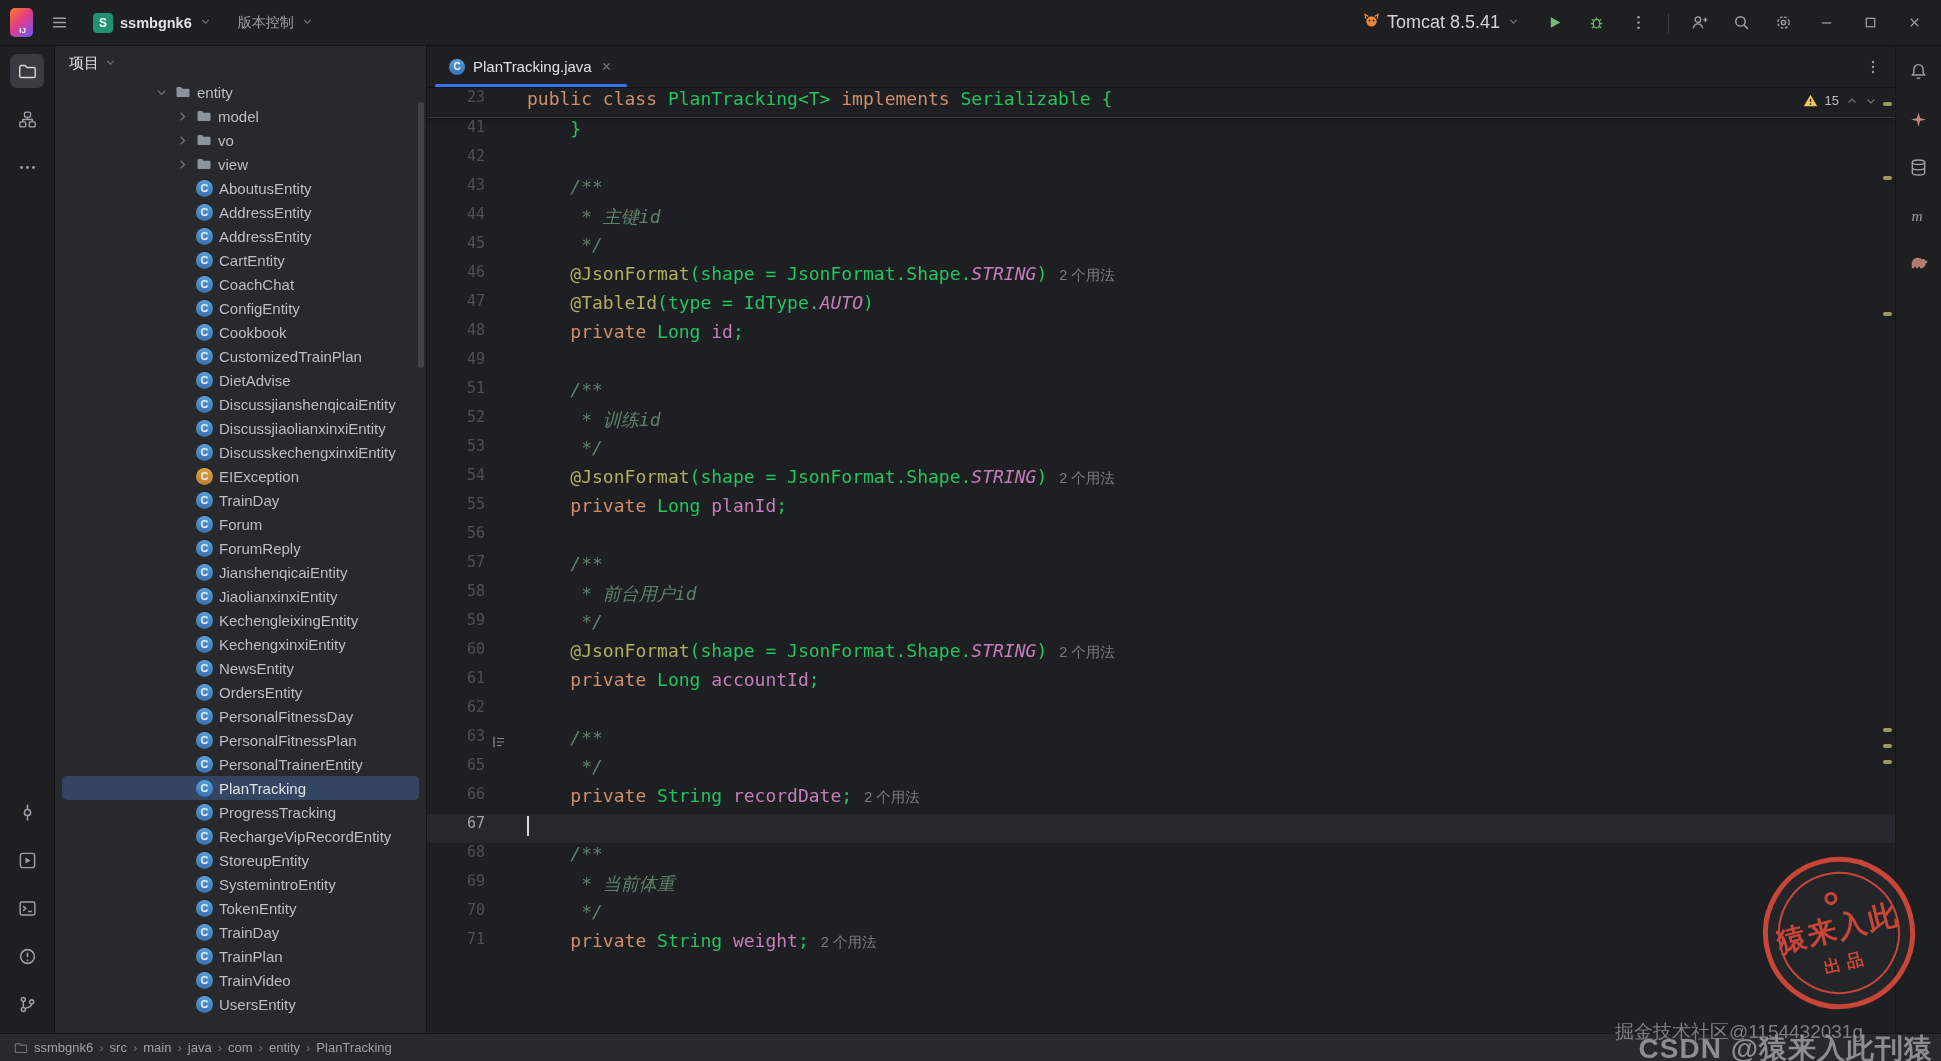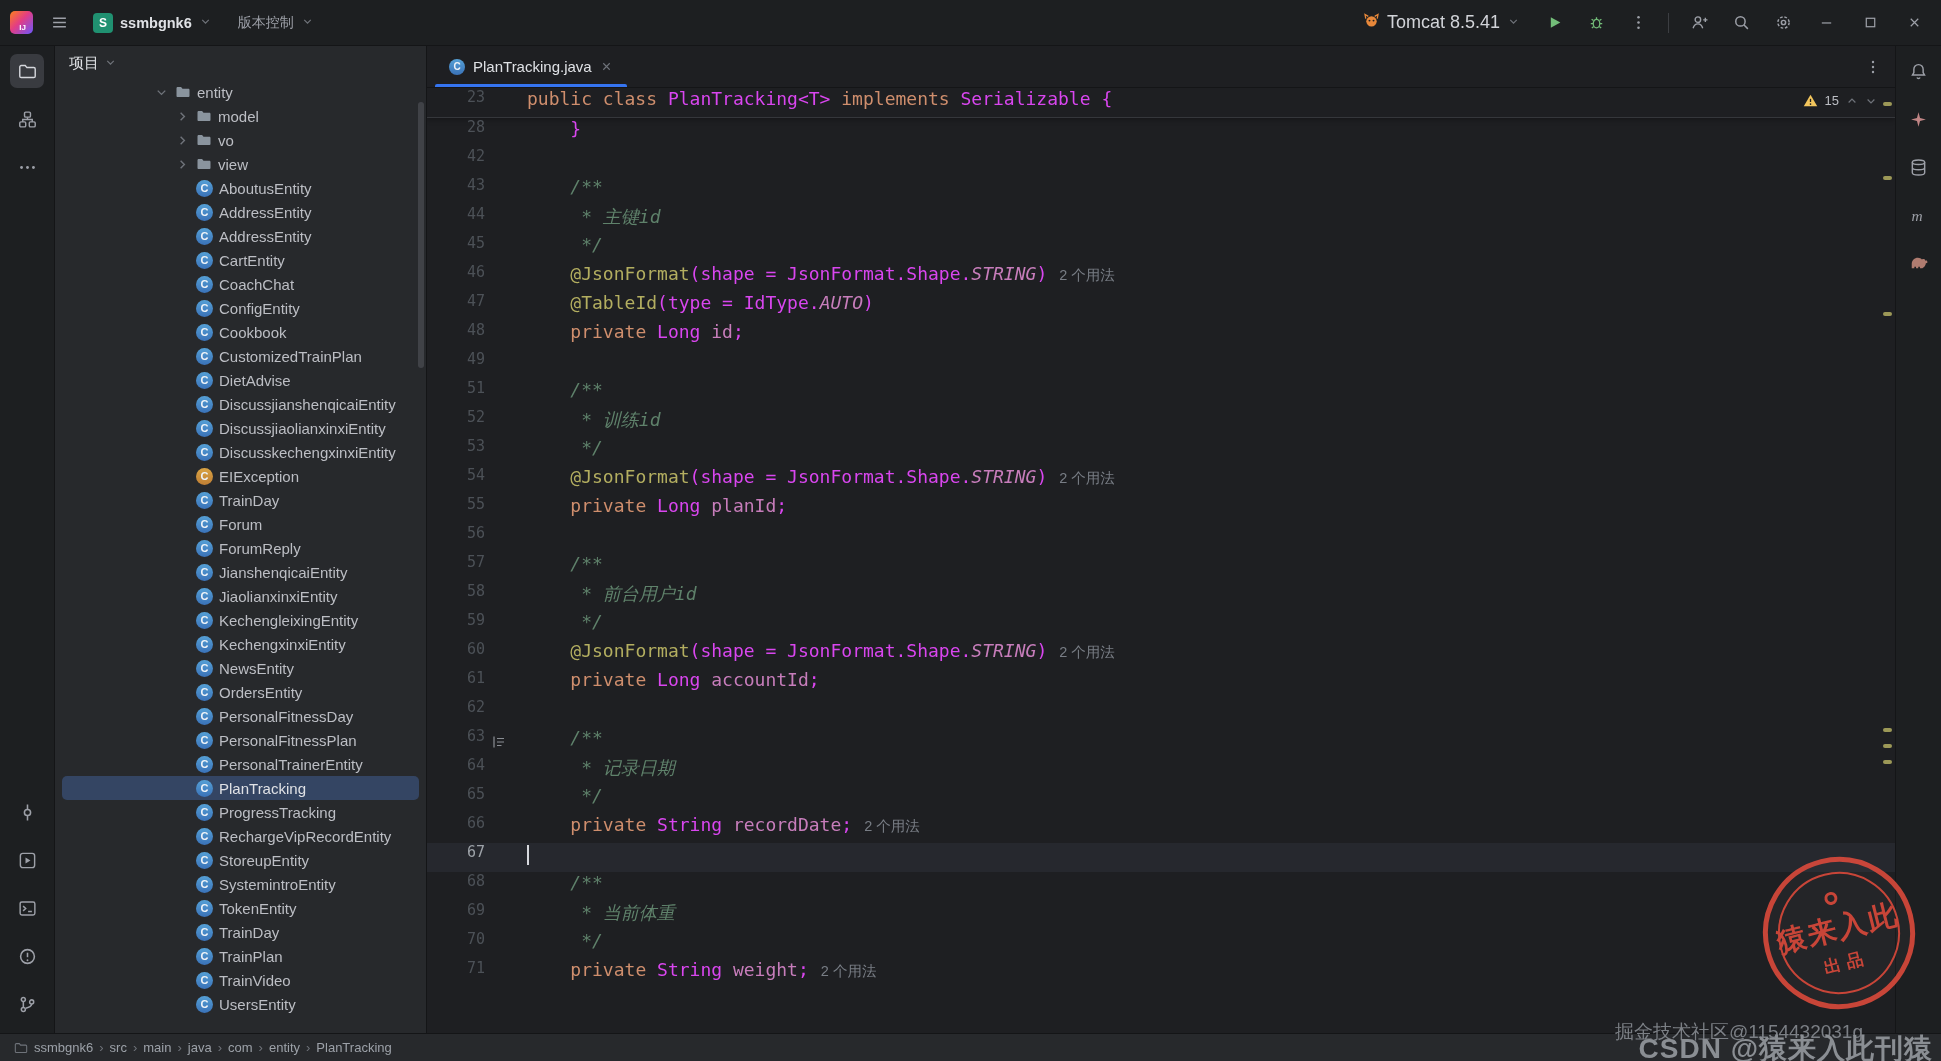--- a/index.html
+++ b/index.html
@@ -15,21 +15,21 @@
     --dim:#6f737a;
     --accent:#3574f0;
     --green:#73bd79;
   }
   *{box-sizing:border-box;margin:0;padding:0}
   html,body{background:#111;font-family:"Liberation Sans","DejaVu Sans",sans-serif;}
   .app{position:relative;width:1941px;height:1061px;background:var(--editor);overflow:hidden;color:var(--text)}
 
   
   .titlebar{height:46px;background:var(--dark);display:flex;align-items:center;gap:10px;padding:0 10px;border-bottom:1px solid var(--border)}
-  .logo{width:23px;height:23px;border-radius:5px;background:linear-gradient(135deg,#fc801d,#e33d84 45%,#6b57ff);display:flex;align-items:flex-end;justify-content:center;flex:none}
+  .logo{width:23px;height:29px;border-radius:5px;background:linear-gradient(135deg,#fc801d,#e33d84 45%,#6b57ff);display:flex;align-items:flex-end;justify-content:center;flex:none}
   .logo span{font-size:8px;font-weight:bold;color:#fff;padding:0 0 2px 2px}
   .tb-btn{background:none;border:none;color:var(--muted);width:32px;height:32px;border-radius:6px;display:flex;align-items:center;justify-content:center;cursor:pointer}
   .tb-btn svg{width:17px;height:17px}
   .widget{display:flex;align-items:center;gap:7px;padding:5px 8px;border-radius:6px;cursor:pointer}
   .proj-badge{width:20px;height:20px;border-radius:4px;background:#209171;color:#fff;font-size:12px;font-weight:bold;display:flex;align-items:center;justify-content:center}
   .proj-name{color:var(--bright);font-size:14.5px;font-weight:600}
   .vcs-label{color:var(--muted);font-size:14px}
   .chev-dn svg{width:13px;height:13px;color:var(--dim)}
   .tb-spacer{flex:1}
   .run-name{color:#d2d4d9;font-size:18px}
@@ -83,21 +83,21 @@
   .crow{display:flex;align-items:flex-start;height:29px;position:relative;font-size:18px;white-space:pre}
   .crow.sticky{height:30px;background:var(--editor);border-bottom:1px solid #35373b;box-shadow:0 2px 5px rgba(0,0,0,.28)}
   .crow.current{background:var(--line)}
   .gut{flex:0 0 58px;text-align:right;color:#4c5157;font-size:15px;cursor:pointer}
   .crow.current .gut{color:#9da2a8}
   .cline{margin-left:42px;display:inline-block}
   .gut-icon{position:absolute;left:64px;top:6px;width:16px;height:16px;color:#8a8e94;cursor:pointer}
   .gut-icon svg{width:16px;height:16px}
   .caret{display:inline-block;width:2px;height:20px;background:#d6d8dd;vertical-align:middle}
   .seg-kw{color:#cf8e6d}
-  .seg-pln{color:#d946ef}
+  .seg-pln{color:#22c55e}
   .seg-ann{color:#b3ae60}
   .seg-const{color:#c77dbb;font-style:italic}
   .seg-field{color:#c77dbb}
   .seg-cmt{color:#5f826b;font-style:italic}
   .seg-hint{color:#787d85;font-size:14.5px;margin-left:12px;font-family:"Liberation Sans","DejaVu Sans",sans-serif;cursor:pointer}
 
   .inspections{position:absolute;top:5px;right:18px;display:flex;align-items:center;gap:7px;color:#bcbec4;font-size:13px;font-family:"Liberation Sans",sans-serif;z-index:5;cursor:pointer}
   .inspections svg.warn{width:15px;height:15px}
   .inspections svg.cv{width:12px;height:12px;color:var(--dim)}
   .stripe span{position:absolute;right:3px;width:9px;height:4px;border-radius:2px;background:#b3ae60;opacity:.85}
@@ -530,21 +530,21 @@
             </svg>
           <span class="insp-count" data-name="warning-count">15</span>
           <svg class="cv" viewBox="0 0 16 16" data-name="prev-warning-icon">
               <path d="M3.5 10l4.5-4.5L12.5 10" fill="none" stroke="currentColor" stroke-width="1.6"></path>
             </svg>
           <svg class="cv" viewBox="0 0 16 16" data-name="next-warning-icon">
               <path d="M3.5 6l4.5 4.5L12.5 6" fill="none" stroke="currentColor" stroke-width="1.6"></path>
             </svg>
         </div>
         <div id="codelines">
-            <div class="crow" data-name="code-line-41"><span class="gut" data-name="line-number">28</span><span class="cline" data-name="code-text"><span class="seg-pln">    }</span></span></div>
+            <div class="crow" data-name="code-line-41"><span class="gut" data-name="line-number">41</span><span class="cline" data-name="code-text"><span class="seg-pln">    }</span></span></div>
             <div class="crow" data-name="code-line-42"><span class="gut" data-name="line-number">42</span><span class="cline" data-name="code-text"></span></div>
             <div class="crow" data-name="code-line-43"><span class="gut" data-name="line-number">43</span><span class="cline" data-name="code-text"><span class="seg-cmt">    /**</span></span></div>
             <div class="crow" data-name="code-line-44"><span class="gut" data-name="line-number">44</span><span class="cline" data-name="code-text"><span class="seg-cmt">     * 主键id</span></span></div>
             <div class="crow" data-name="code-line-45"><span class="gut" data-name="line-number">45</span><span class="cline" data-name="code-text"><span class="seg-cmt">     */</span></span></div>
             <div class="crow" data-name="code-line-46"><span class="gut" data-name="line-number">46</span><span class="cline" data-name="code-text"><span class="seg-pln">    </span><span class="seg-ann">@JsonFormat</span><span class="seg-pln">(shape = JsonFormat.Shape.</span><span class="seg-const">STRING</span><span class="seg-pln">)</span><span class="seg-hint" data-name="usages-inlay-hint">2 个用法</span></span></div>
             <div class="crow" data-name="code-line-47"><span class="gut" data-name="line-number">47</span><span class="cline" data-name="code-text"><span class="seg-pln">    </span><span class="seg-ann">@TableId</span><span class="seg-pln">(type = IdType.</span><span class="seg-const">AUTO</span><span class="seg-pln">)</span></span></div>
             <div class="crow" data-name="code-line-48"><span class="gut" data-name="line-number">48</span><span class="cline" data-name="code-text"><span class="seg-pln">    </span><span class="seg-kw">private </span><span class="seg-pln">Long </span><span class="seg-field">id</span><span class="seg-pln">;</span></span></div>
             <div class="crow" data-name="code-line-49"><span class="gut" data-name="line-number">49</span><span class="cline" data-name="code-text"></span></div>
             <div class="crow" data-name="code-line-51"><span class="gut" data-name="line-number">51</span><span class="cline" data-name="code-text"><span class="seg-cmt">    /**</span></span></div>
             <div class="crow" data-name="code-line-52"><span class="gut" data-name="line-number">52</span><span class="cline" data-name="code-text"><span class="seg-cmt">     * 训练id</span></span></div>
@@ -554,21 +554,20 @@
             <div class="crow" data-name="code-line-56"><span class="gut" data-name="line-number">56</span><span class="cline" data-name="code-text"></span></div>
             <div class="crow" data-name="code-line-57"><span class="gut" data-name="line-number">57</span><span class="cline" data-name="code-text"><span class="seg-cmt">    /**</span></span></div>
             <div class="crow" data-name="code-line-58"><span class="gut" data-name="line-number">58</span><span class="cline" data-name="code-text"><span class="seg-cmt">     * 前台用户id</span></span></div>
             <div class="crow" data-name="code-line-59"><span class="gut" data-name="line-number">59</span><span class="cline" data-name="code-text"><span class="seg-cmt">     */</span></span></div>
             <div class="crow" data-name="code-line-60"><span class="gut" data-name="line-number">60</span><span class="cline" data-name="code-text"><span class="seg-pln">    </span><span class="seg-ann">@JsonFormat</span><span class="seg-pln">(shape = JsonFormat.Shape.</span><span class="seg-const">STRING</span><span class="seg-pln">)</span><span class="seg-hint" data-name="usages-inlay-hint">2 个用法</span></span></div>
             <div class="crow" data-name="code-line-61"><span class="gut" data-name="line-number">61</span><span class="cline" data-name="code-text"><span class="seg-pln">    </span><span class="seg-kw">private </span><span class="seg-pln">Long </span><span class="seg-field">accountId</span><span class="seg-pln">;</span></span></div>
             <div class="crow" data-name="code-line-62"><span class="gut" data-name="line-number">62</span><span class="cline" data-name="code-text"></span></div>
             <div class="crow" data-name="code-line-63"><span class="gut" data-name="line-number">63</span><span class="gut-icon" data-name="render-javadoc-toggle-icon"><svg viewBox="0 0 16 16" fill="none" stroke="currentColor" stroke-width="1.2">
                   <path d="M3 2.5v11M6 4.5h7M6 8h7M6 11.5h4.5"></path>
                 </svg></span><span class="cline" data-name="code-text"><span class="seg-cmt">    /**</span></span></div>
-            <div class="crow" data-name="code-line-64"><span class="gut" data-name="line-number">64</span><span class="cline" data-name="code-text"><span class="seg-cmt">     * 记录日期</span></span></div>
             <div class="crow" data-name="code-line-65"><span class="gut" data-name="line-number">65</span><span class="cline" data-name="code-text"><span class="seg-cmt">     */</span></span></div>
             <div class="crow" data-name="code-line-66"><span class="gut" data-name="line-number">66</span><span class="cline" data-name="code-text"><span class="seg-pln">    </span><span class="seg-kw">private </span><span class="seg-pln">String </span><span class="seg-field">recordDate</span><span class="seg-pln">;</span><span class="seg-hint" data-name="usages-inlay-hint">2 个用法</span></span></div>
             <div class="crow current" data-name="code-line-67"><span class="gut" data-name="line-number">67</span><span class="cline" data-name="code-text"><span class="caret" data-name="text-caret"></span></span></div>
             <div class="crow" data-name="code-line-68"><span class="gut" data-name="line-number">68</span><span class="cline" data-name="code-text"><span class="seg-cmt">    /**</span></span></div>
             <div class="crow" data-name="code-line-69"><span class="gut" data-name="line-number">69</span><span class="cline" data-name="code-text"><span class="seg-cmt">     * 当前体重</span></span></div>
             <div class="crow" data-name="code-line-70"><span class="gut" data-name="line-number">70</span><span class="cline" data-name="code-text"><span class="seg-cmt">     */</span></span></div>
             <div class="crow" data-name="code-line-71"><span class="gut" data-name="line-number">71</span><span class="cline" data-name="code-text"><span class="seg-pln">    </span><span class="seg-kw">private </span><span class="seg-pln">String </span><span class="seg-field">weight</span><span class="seg-pln">;</span><span class="seg-hint" data-name="usages-inlay-hint">2 个用法</span></span></div>
           </div>
         <div class="stripe" data-name="error-stripe">
           <span style="top:14px" data-name="warning-stripe-mark"></span>

